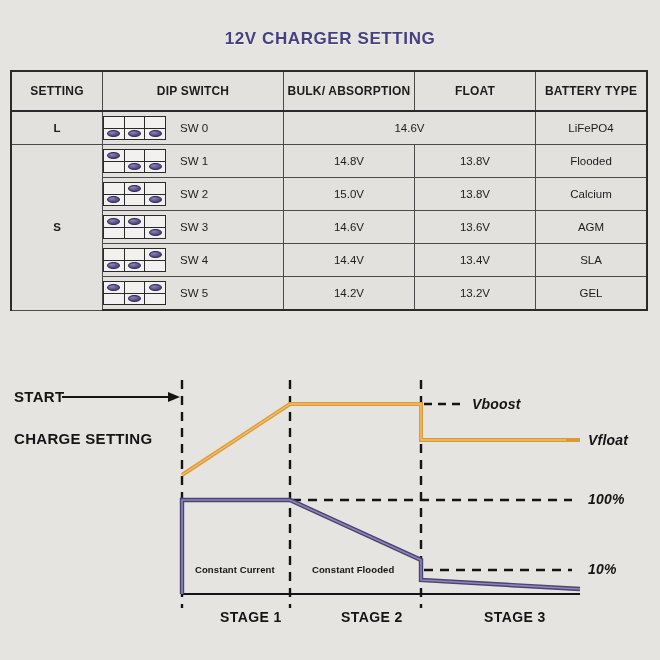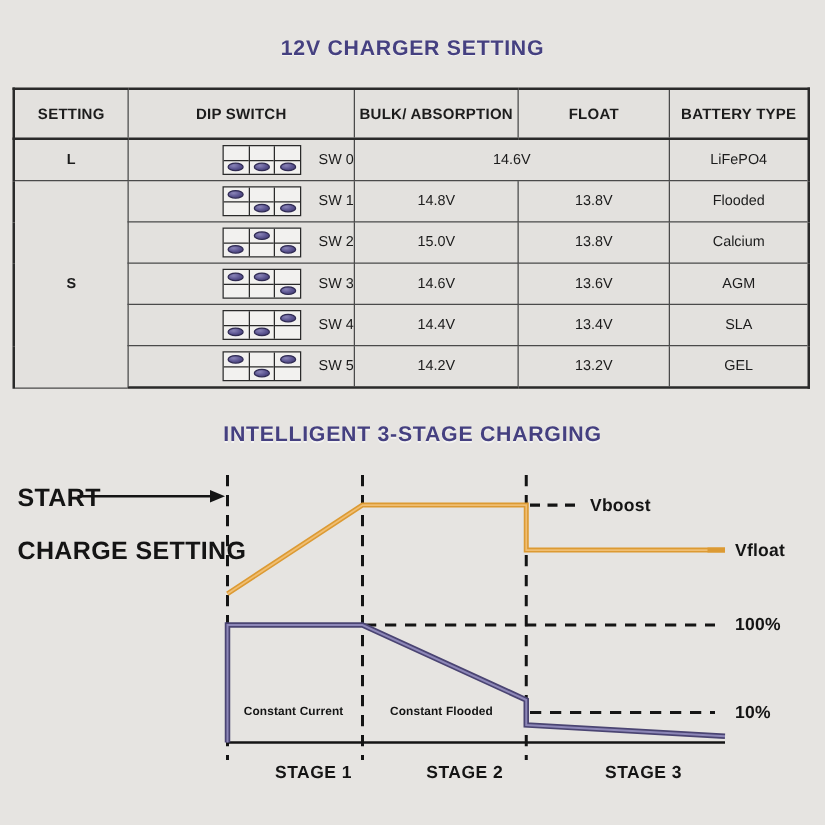--- a/index.html
+++ b/index.html
@@ -66,21 +66,21 @@
   .cell-batt { font-size: 11.5px; }
   .outer-l { border-left: 2px solid #2a2a2a !important; margin-left: 28px; }
   .outer-r { border-right: 2px solid #2a2a2a !important; }
   .outer-t { border-top: 2px solid #2a2a2a !important; }
   .outer-b { border-bottom: 2px solid #2a2a2a !important; border-radius: 12px; }
 
   
   .dip-cell-inner {
     display: flex;
     align-items: center;
-    justify-content: flex-end;
+    justify-content: flex-start;
     gap: 14px;
     height: 100%;
   }
   .dip-pack {
     display: flex;
     border: 1px solid #2a2a2a;
     background: #f2f1ef;
     width: 63px;
     height: 24px;
     box-sizing: border-box;
@@ -119,22 +119,22 @@
     width: 660px;
     height: 340px;
   }
   #chart-svg { position: absolute; left: 0; top: 0; }
   .chart-label {
     position: absolute;
     color: #141414;
     font-weight: bold;
     white-space: nowrap;
   }
-  .lbl-big   { font-size: 20px; letter-spacing: 0.3px; }
-  .lbl-right { font-size: 14px; letter-spacing: 0.2px; }
+  .lbl-big   { font-size: 15px; letter-spacing: 0.3px; }
+  .lbl-right { font-size: 14px; letter-spacing: 0.2px; font-style: italic; }
   .lbl-stage { font-size: 14px; letter-spacing: 0.4px; margin-left: 24px; }
   .lbl-small { font-size: 9.5px; font-weight: bold; letter-spacing: 0.1px; }
 </style>
 </head>
 <body>
 
 <div id="root">
 
   <div class="section-title" id="title-charger">12V CHARGER SETTING</div>
 
@@ -326,21 +326,20 @@
               <span class="dip-label">SW 5</span>
             </div>
           </td>
           <td class="col-bulk outer-b">14.2V</td>
           <td class="col-float outer-b">13.2V</td>
           <td class="col-batt cell-batt outer-r outer-b">GEL</td>
         </tr>
       </tbody>
   </table>
 
-  <div class="section-title" id="title-charging">INTELLIGENT 3-STAGE CHARGING</div>
 
   <div id="chart-area">
 
     <svg id="chart-svg" width="660" height="340" viewBox="0 0 660 340">
 
       <line x1="182" y1="60" x2="182" y2="288" stroke="#141414" stroke-width="2.4" stroke-dasharray="9,7"></line>
       <line x1="290" y1="60" x2="290" y2="288" stroke="#141414" stroke-width="2.4" stroke-dasharray="9,7"></line>
       <line x1="421" y1="60" x2="421" y2="288" stroke="#141414" stroke-width="2.4" stroke-dasharray="9,7"></line>
 
       <line x1="62" y1="77" x2="176" y2="77" stroke="#141414" stroke-width="2"></line>

